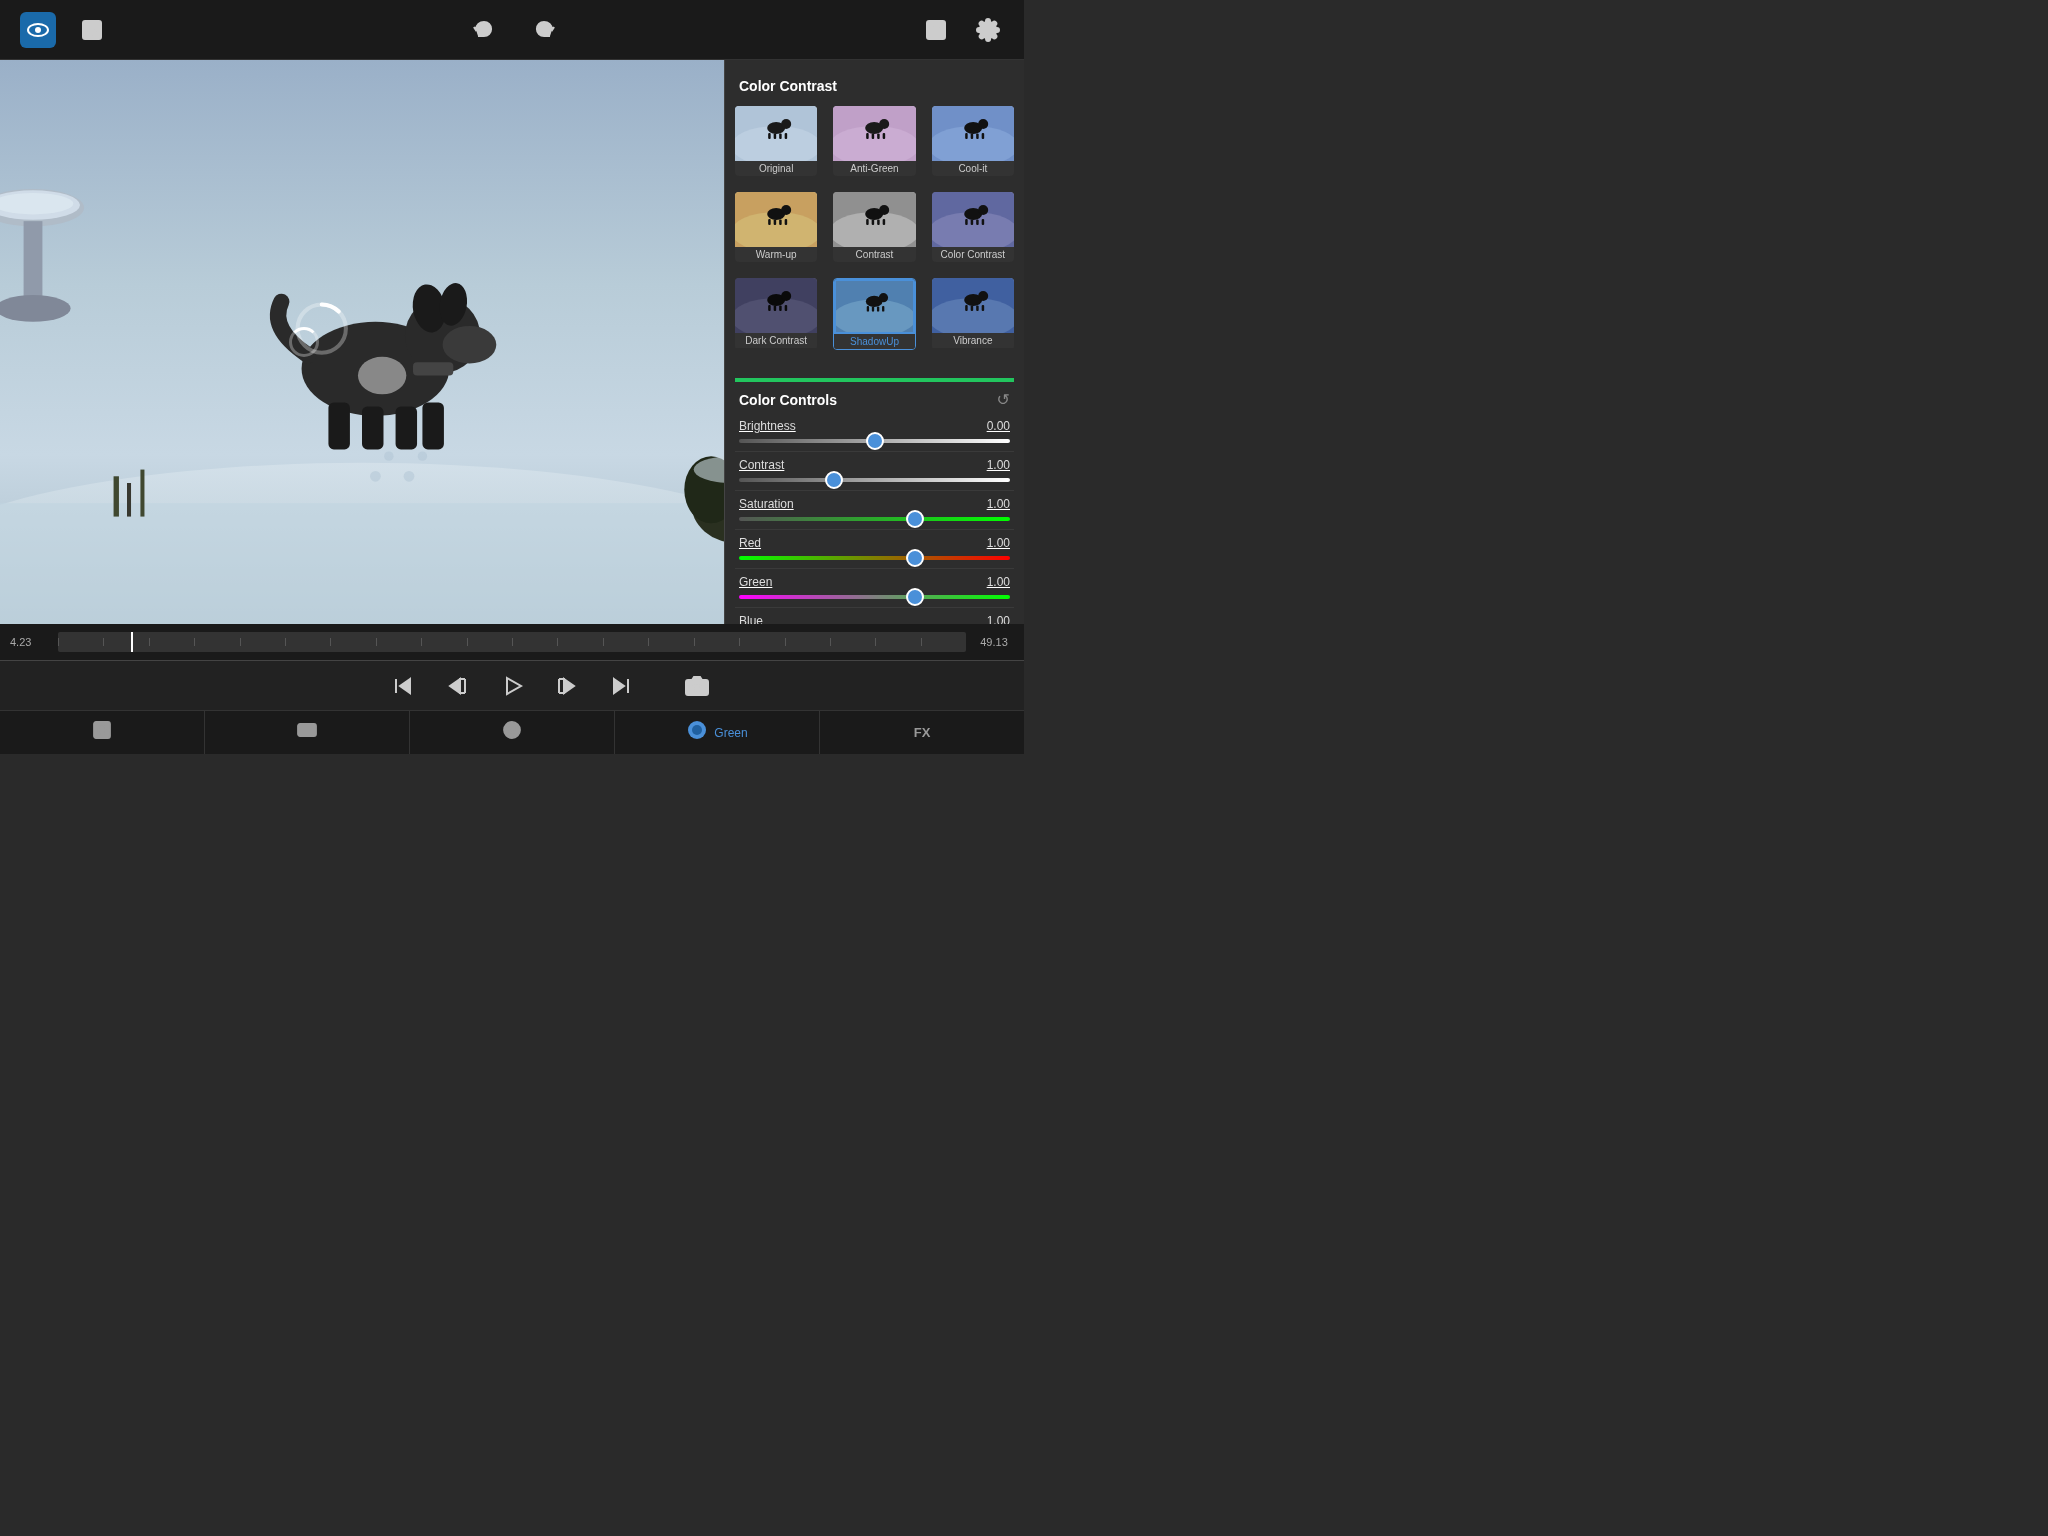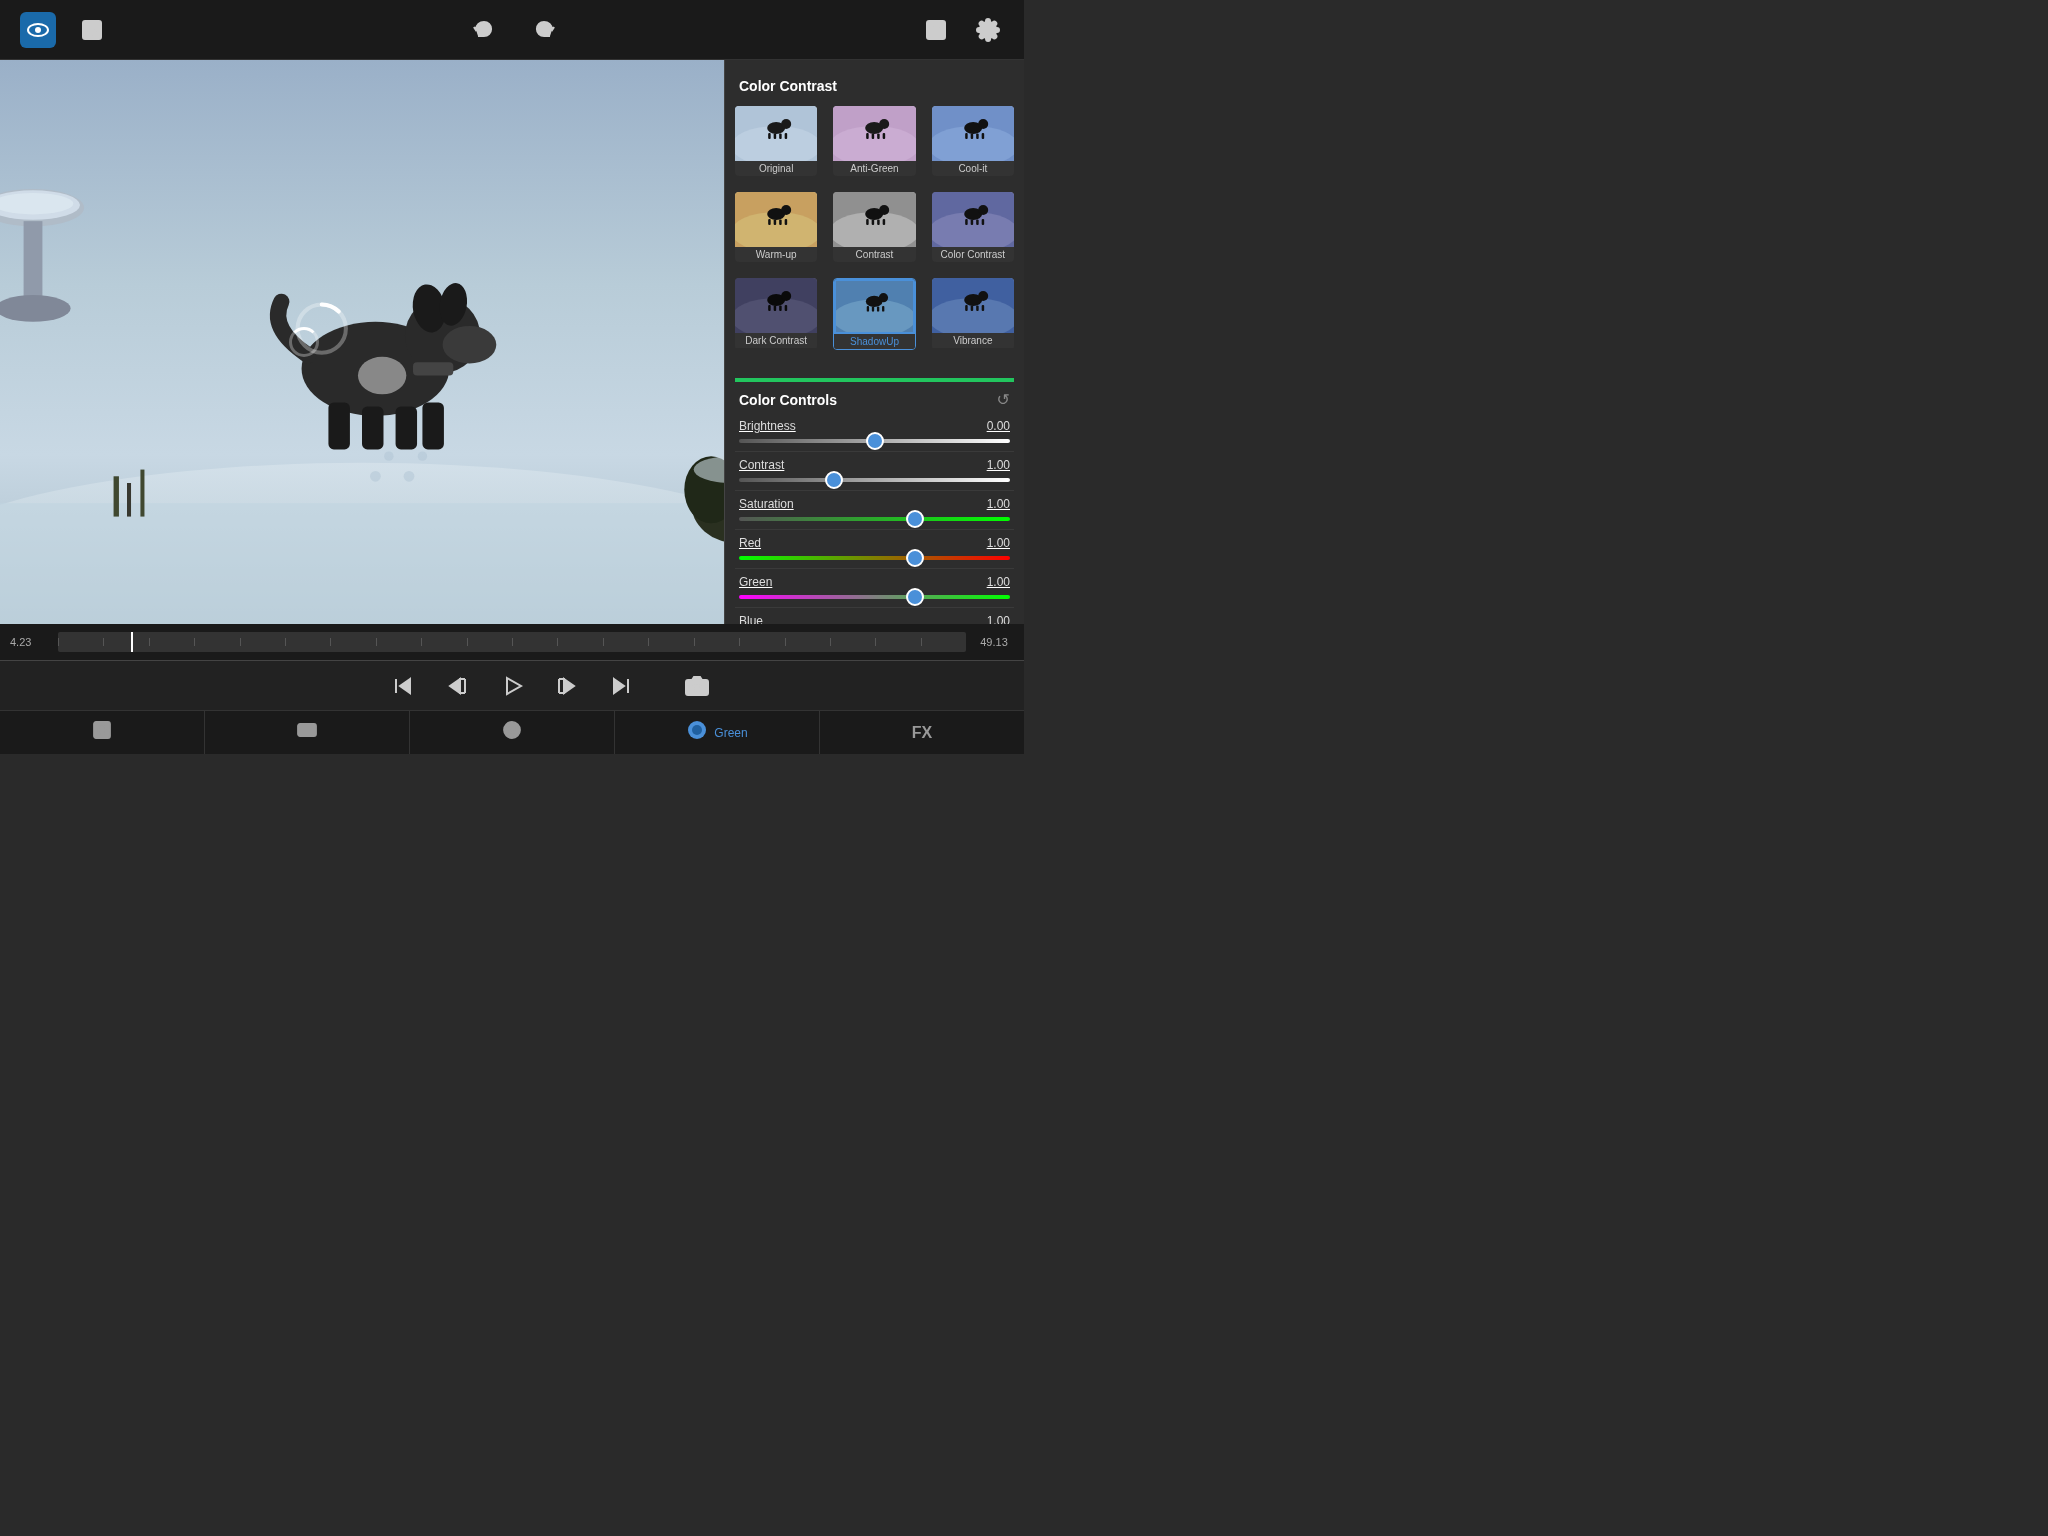--- a/index.html
+++ b/index.html
@@ -794,15 +794,15 @@
   <button class="toolbar-btn active">
     <span class="btn-icon">
       <svg width="22" height="22" viewBox="0 0 22 22">
           <circle cx="11" cy="11" r="9" fill="#4a90d9"></circle>
           <circle cx="11" cy="11" r="5" fill="#2060a0"></circle>
         </svg>
     </span>
     <span style="color:#4a90d9;font-size:12px;">Green</span>
   </button>
   <button class="toolbar-btn">
-    <span style="font-size:16px;font-weight:bold;color:#999;">FX</span>
+    <span style="font-size:13px;font-weight:bold;color:#999;">FX</span>
   </button>
 </div>
 
 </body></html>

